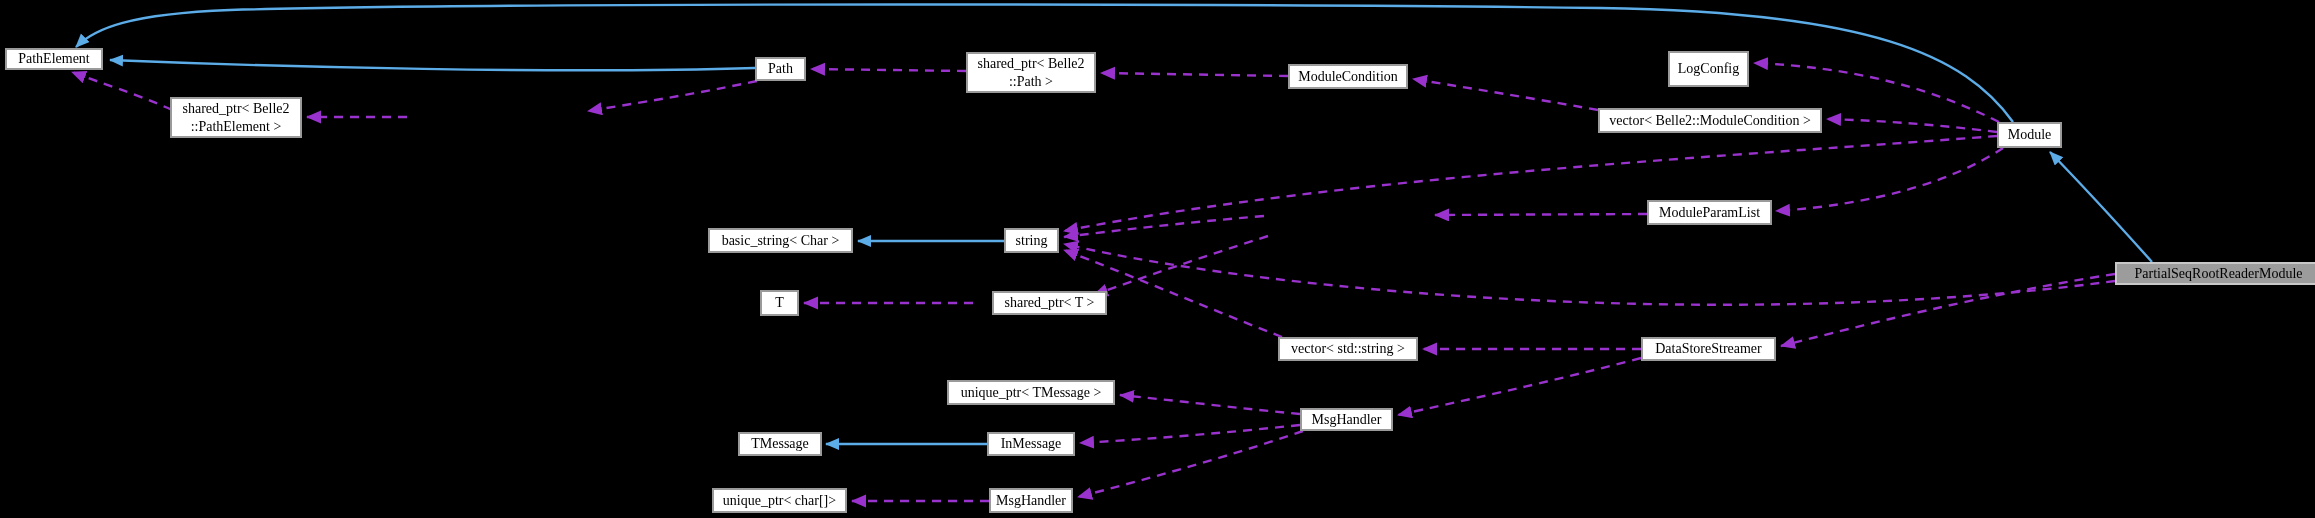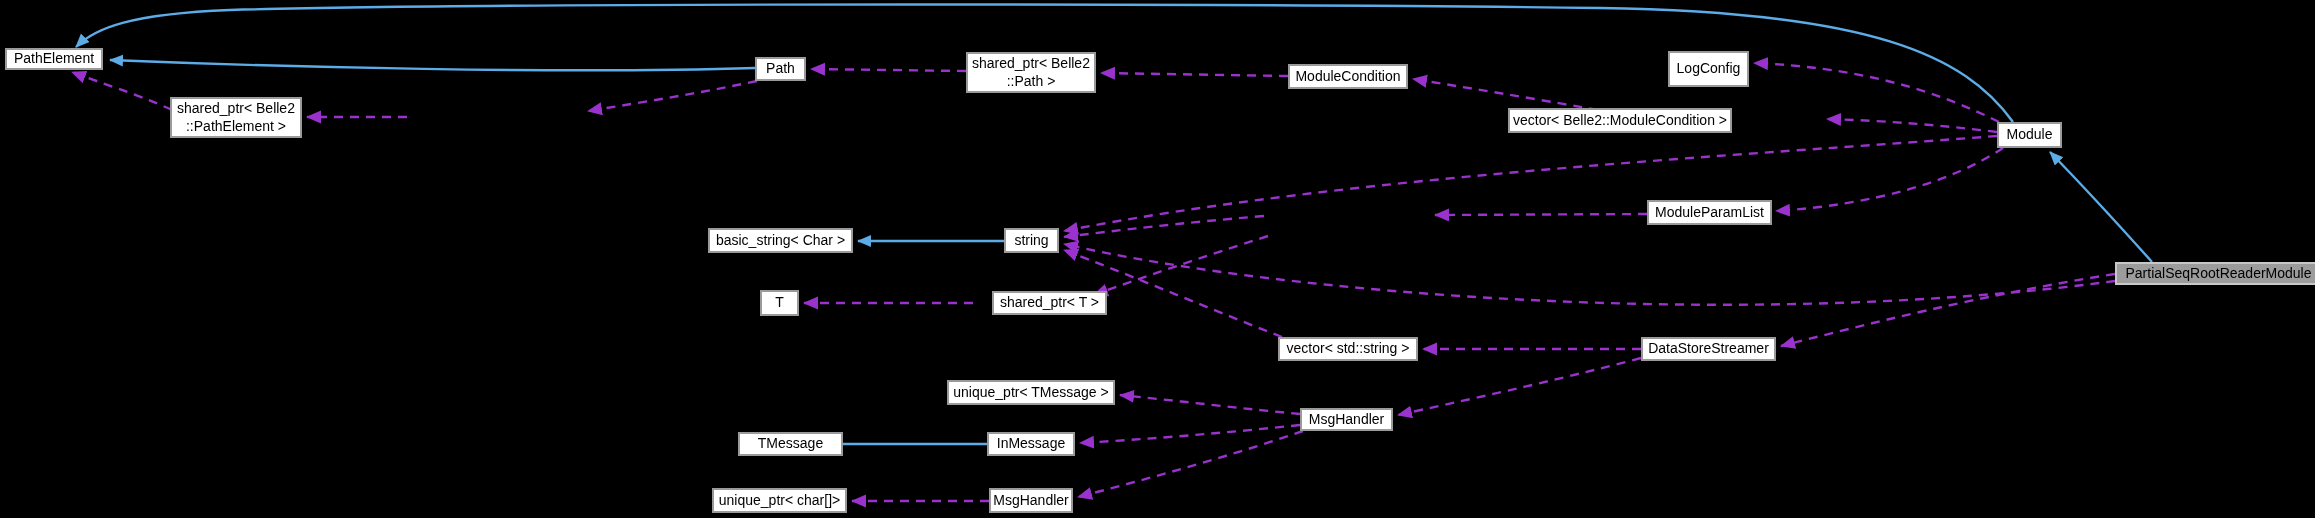--- a/index.html
+++ b/index.html
@@ -11,21 +11,21 @@
     --current_node_border:#c8c8c8;
     --inheritance_edge:#5cace8;
     --usage_edge:#9a32cd;
   }
   html,body{margin:0;padding:0;background:var(--background);}
   #canvas{
     position:relative;
     width:2315px;height:518px;
     background:var(--background);
     overflow:hidden;
-    font-family:Liberation Sans, sans-serif;
+    font-family:Liberation Serif, serif;
   }
   #edges{position:absolute;left:0;top:0;width:2315px;height:518px;}
   .edge-inherit{stroke:var(--inheritance_edge);stroke-width:2.4;fill:none;}
   .edge-use{stroke:var(--usage_edge);stroke-width:2.4;fill:none;stroke-dasharray:9 7;}
   .ah-inherit{fill:var(--inheritance_edge);}
   .ah-use{fill:var(--usage_edge);}
   .node{
     position:absolute;
     box-sizing:border-box;
     background:var(--node_background);
@@ -89,30 +89,30 @@
   </svg>
 
   <div class="node" style="left:5px;top:48px;width:98px;height:22px"><span>PathElement</span></div>
   <div class="node" style="left:170px;top:97px;width:132px;height:41px"><span>shared_ptr&lt; Belle2
 ::PathElement &gt;</span></div>
   <div class="node" style="left:755px;top:57px;width:51px;height:24px"><span>Path</span></div>
   <div class="node" style="left:966px;top:52px;width:130px;height:41px"><span>shared_ptr&lt; Belle2
 ::Path &gt;</span></div>
   <div class="node" style="left:1288px;top:64px;width:120px;height:25px"><span>ModuleCondition</span></div>
   <div class="node" style="left:1668px;top:51px;width:81px;height:36px"><span>LogConfig</span></div>
-  <div class="node" style="left:1508px;top:108px;width:224px;height:25px"><span>vector&lt; Belle2::ModuleCondition &gt;</span></div>
+  <div class="node" style="left:1598px;top:108px;width:224px;height:25px"><span>vector&lt; Belle2::ModuleCondition &gt;</span></div>
   <div class="node" style="left:1997px;top:122px;width:65px;height:26px"><span>Module</span></div>
   <div class="node current" style="left:2115px;top:262px;width:207px;height:23px"><span>PartialSeqRootReaderModule</span></div>
   <div class="node" style="left:708px;top:228px;width:145px;height:25px"><span>basic_string&lt; Char &gt;</span></div>
   <div class="node" style="left:1004px;top:228px;width:55px;height:25px"><span>string</span></div>
   <div class="node" style="left:1647px;top:200px;width:125px;height:25px"><span>ModuleParamList</span></div>
   <div class="node" style="left:760px;top:290px;width:39px;height:26px"><span>T</span></div>
   <div class="node" style="left:992px;top:291px;width:115px;height:24px"><span>shared_ptr&lt; T &gt;</span></div>
   <div class="node" style="left:1278px;top:337px;width:140px;height:24px"><span>vector&lt; std::string &gt;</span></div>
   <div class="node" style="left:1641px;top:337px;width:135px;height:24px"><span>DataStoreStreamer</span></div>
   <div class="node" style="left:947px;top:380px;width:168px;height:25px"><span>unique_ptr&lt; TMessage &gt;</span></div>
   <div class="node" style="left:1300px;top:408px;width:93px;height:23px"><span>MsgHandler</span></div>
-  <div class="node" style="left:738px;top:432px;width:105px;height:24px"><span>TMessage</span></div>
+  <div class="node" style="left:738px;top:432px;width:84px;height:24px"><span>TMessage</span></div>
   <div class="node" style="left:987px;top:432px;width:88px;height:24px"><span>InMessage</span></div>
   <div class="node" style="left:712px;top:488px;width:135px;height:25px"><span>unique_ptr&lt; char[]&gt;</span></div>
   <div class="node" style="left:989px;top:488px;width:84px;height:25px"><span>MsgHandler</span></div>
 
 </div>
 
 </body></html>

